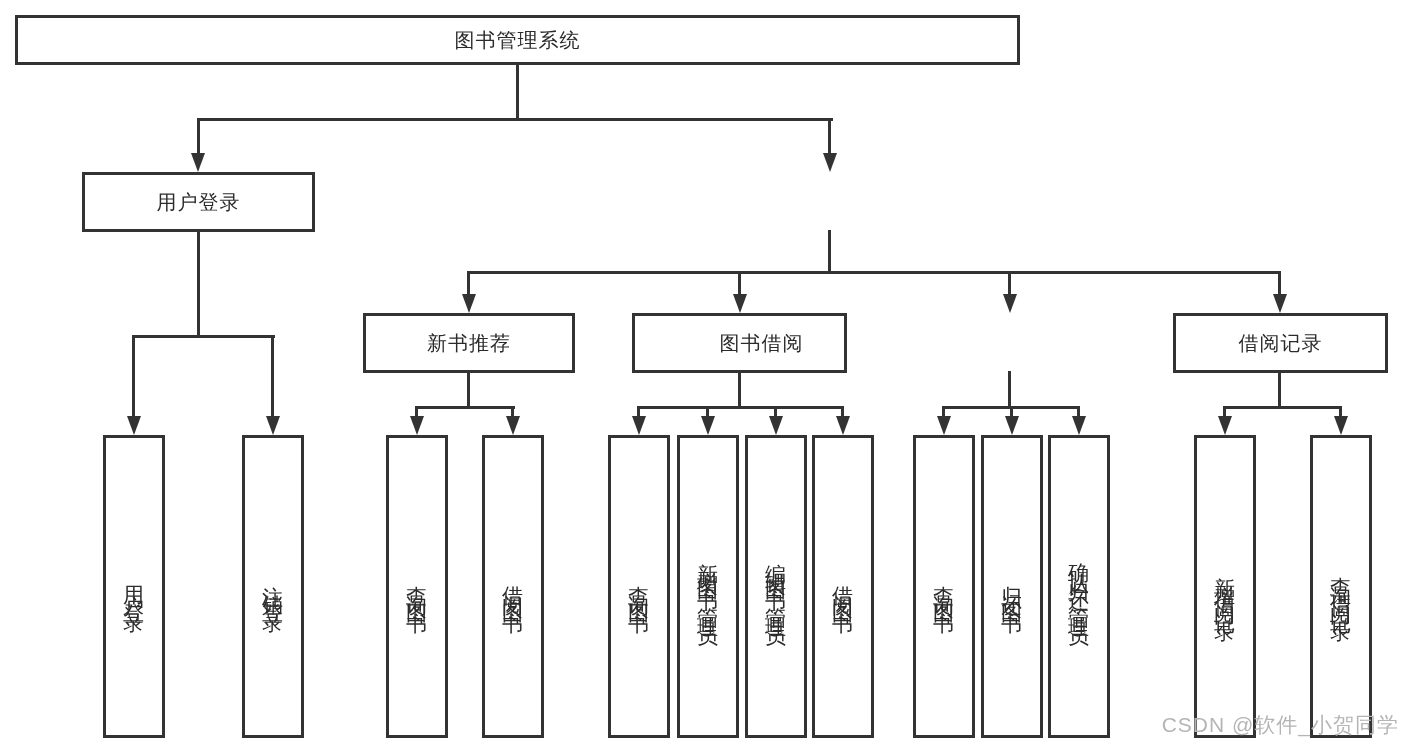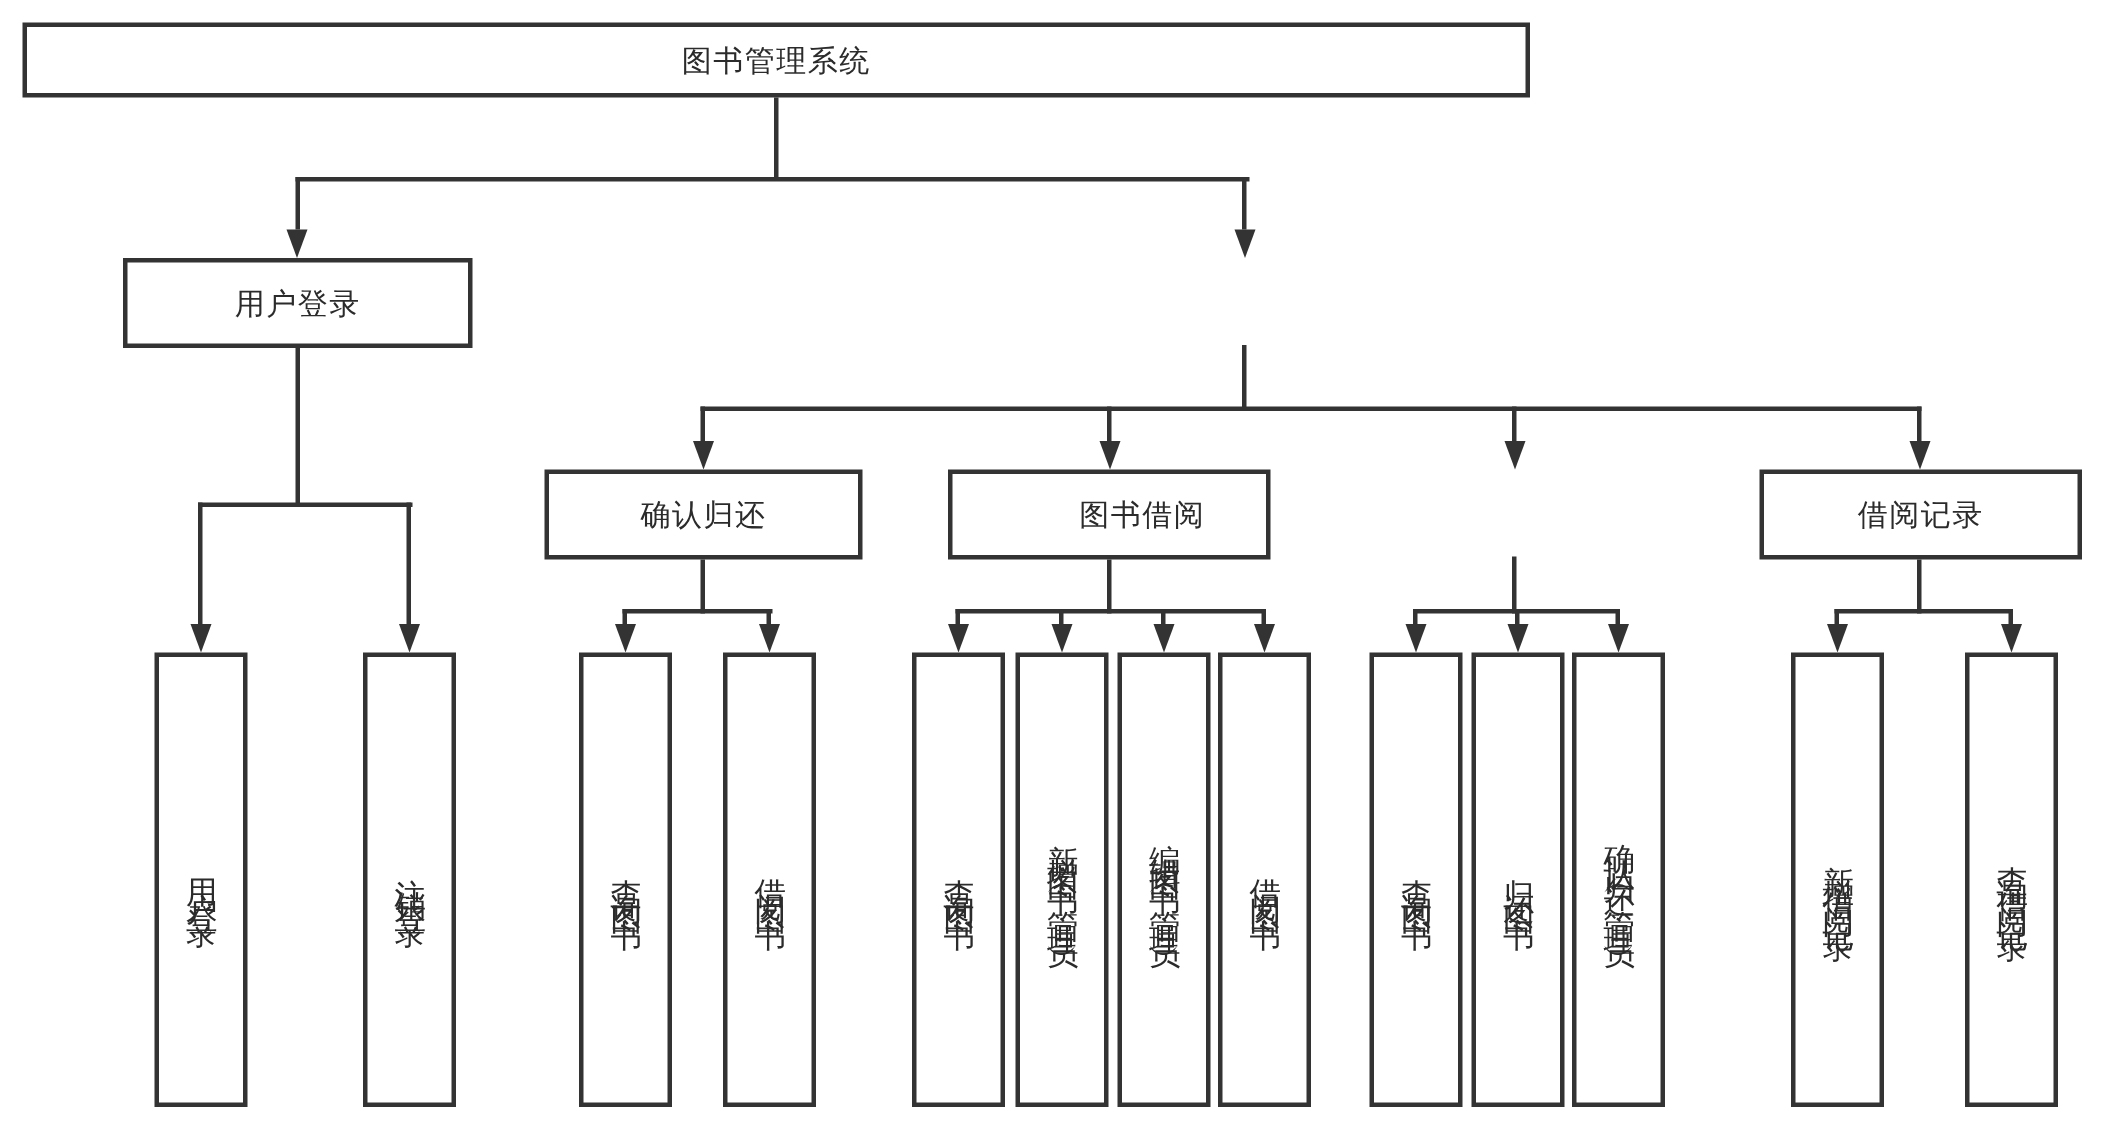--- a/index.html
+++ b/index.html
@@ -38,21 +38,21 @@
 
   <div class="node" style="left:15px;top:15px;width:1005px;height:50px;">
     <span>图书管理系统</span>
   </div>
 
   <div class="node" style="left:82px;top:172px;width:233px;height:60px;">
     <span>用户登录</span>
   </div>
 
   <div class="node" style="left:363px;top:313px;width:212px;height:60px;">
-    <span>确认归还</span>
+    <span>新书推荐</span>
   </div>
   <div class="node" style="left:632px;top:313px;width:215px;height:60px;padding-left:44px;">
     <span>图书借阅</span>
   </div>
   <div class="node" style="left:1173px;top:313px;width:215px;height:60px;">
     <span>借阅记录</span>
   </div>
 
   <div class="leaf" style="left:103px;">
     <span>用户登录</span>
@@ -150,14 +150,15 @@
   <div class="vl" style="left:1077px;top:406px;height:10px;"></div>
   <div class="arrow" style="left:1072px;top:416px;"></div>
 
   <div class="vl" style="left:1278px;top:371px;height:38px;"></div>
   <div class="hl" style="left:1223px;top:406px;width:119px;"></div>
   <div class="vl" style="left:1223px;top:406px;height:10px;"></div>
   <div class="arrow" style="left:1218px;top:416px;"></div>
   <div class="vl" style="left:1339px;top:406px;height:10px;"></div>
   <div class="arrow" style="left:1334px;top:416px;"></div>
 
+  <div class="wm">CSDN @软件_小贺同学</div>
 
 </div>
 
 </body></html>

